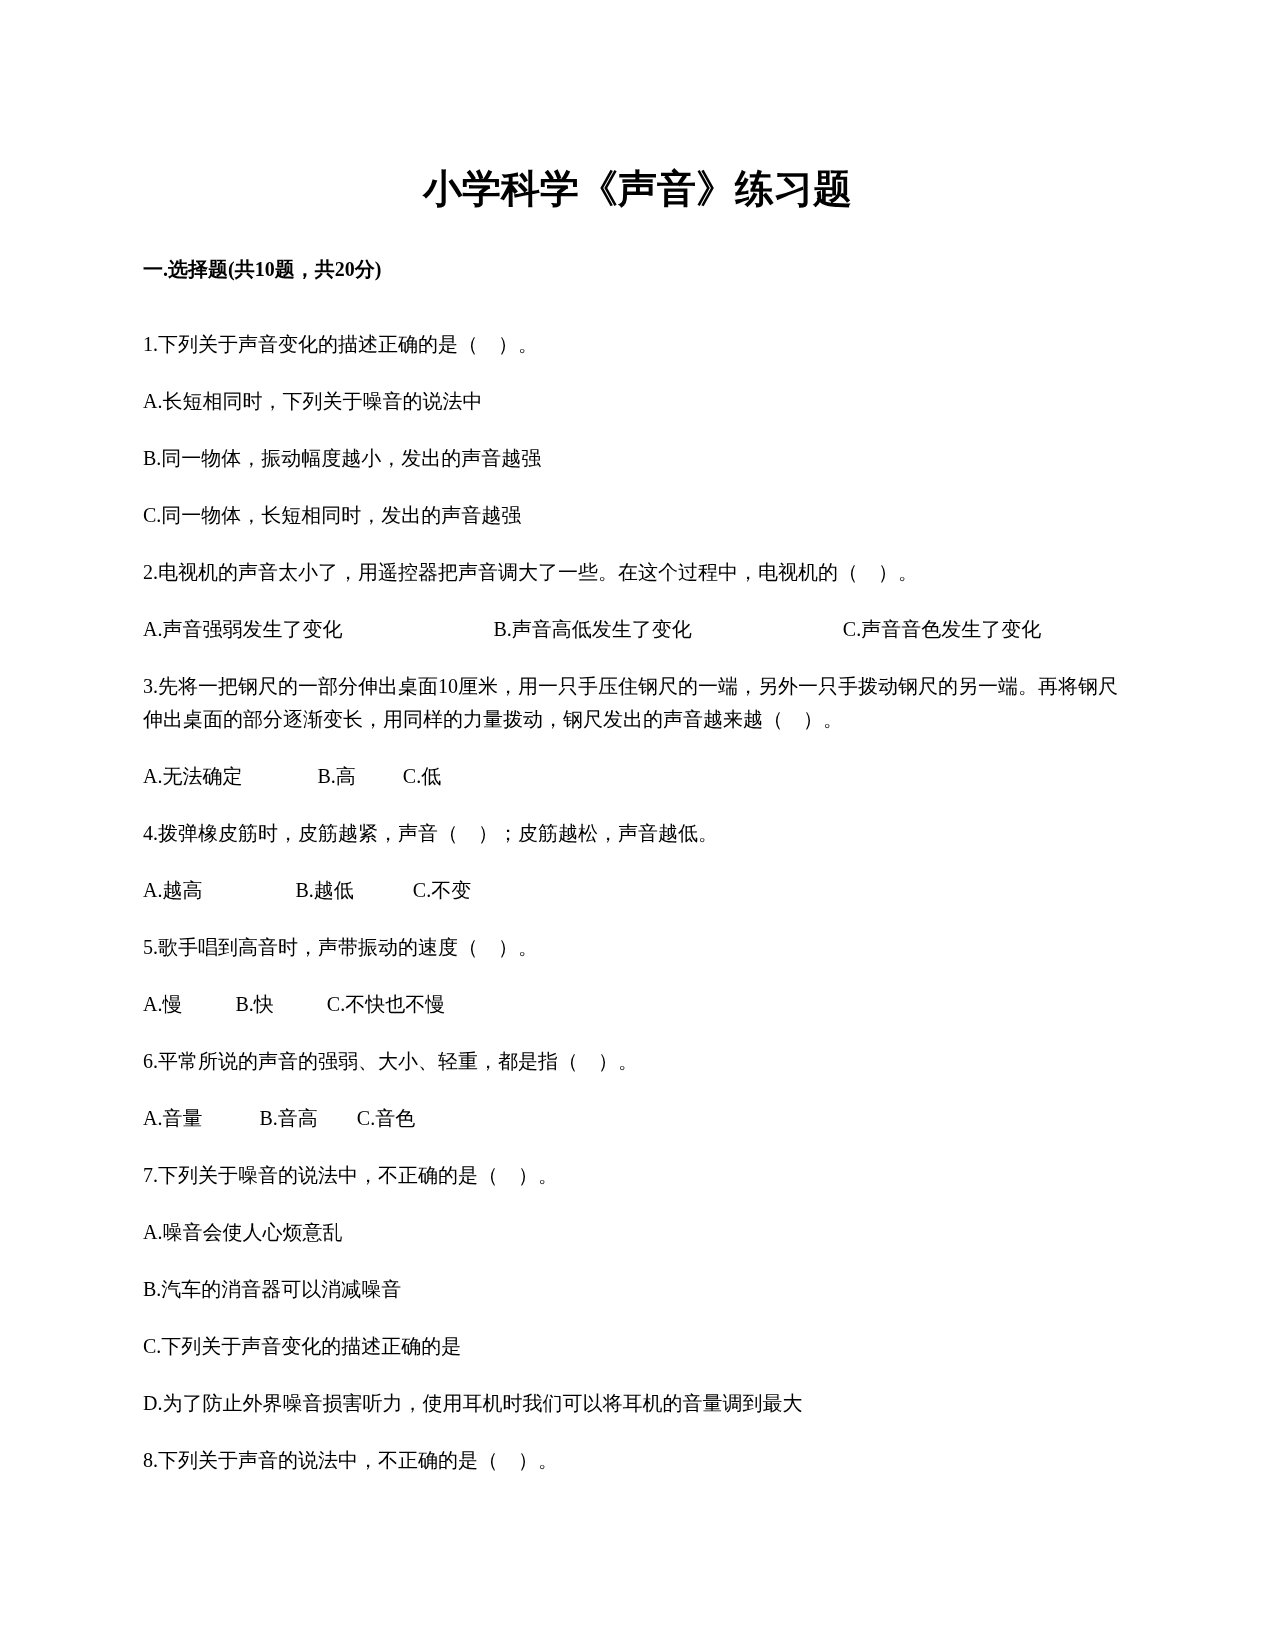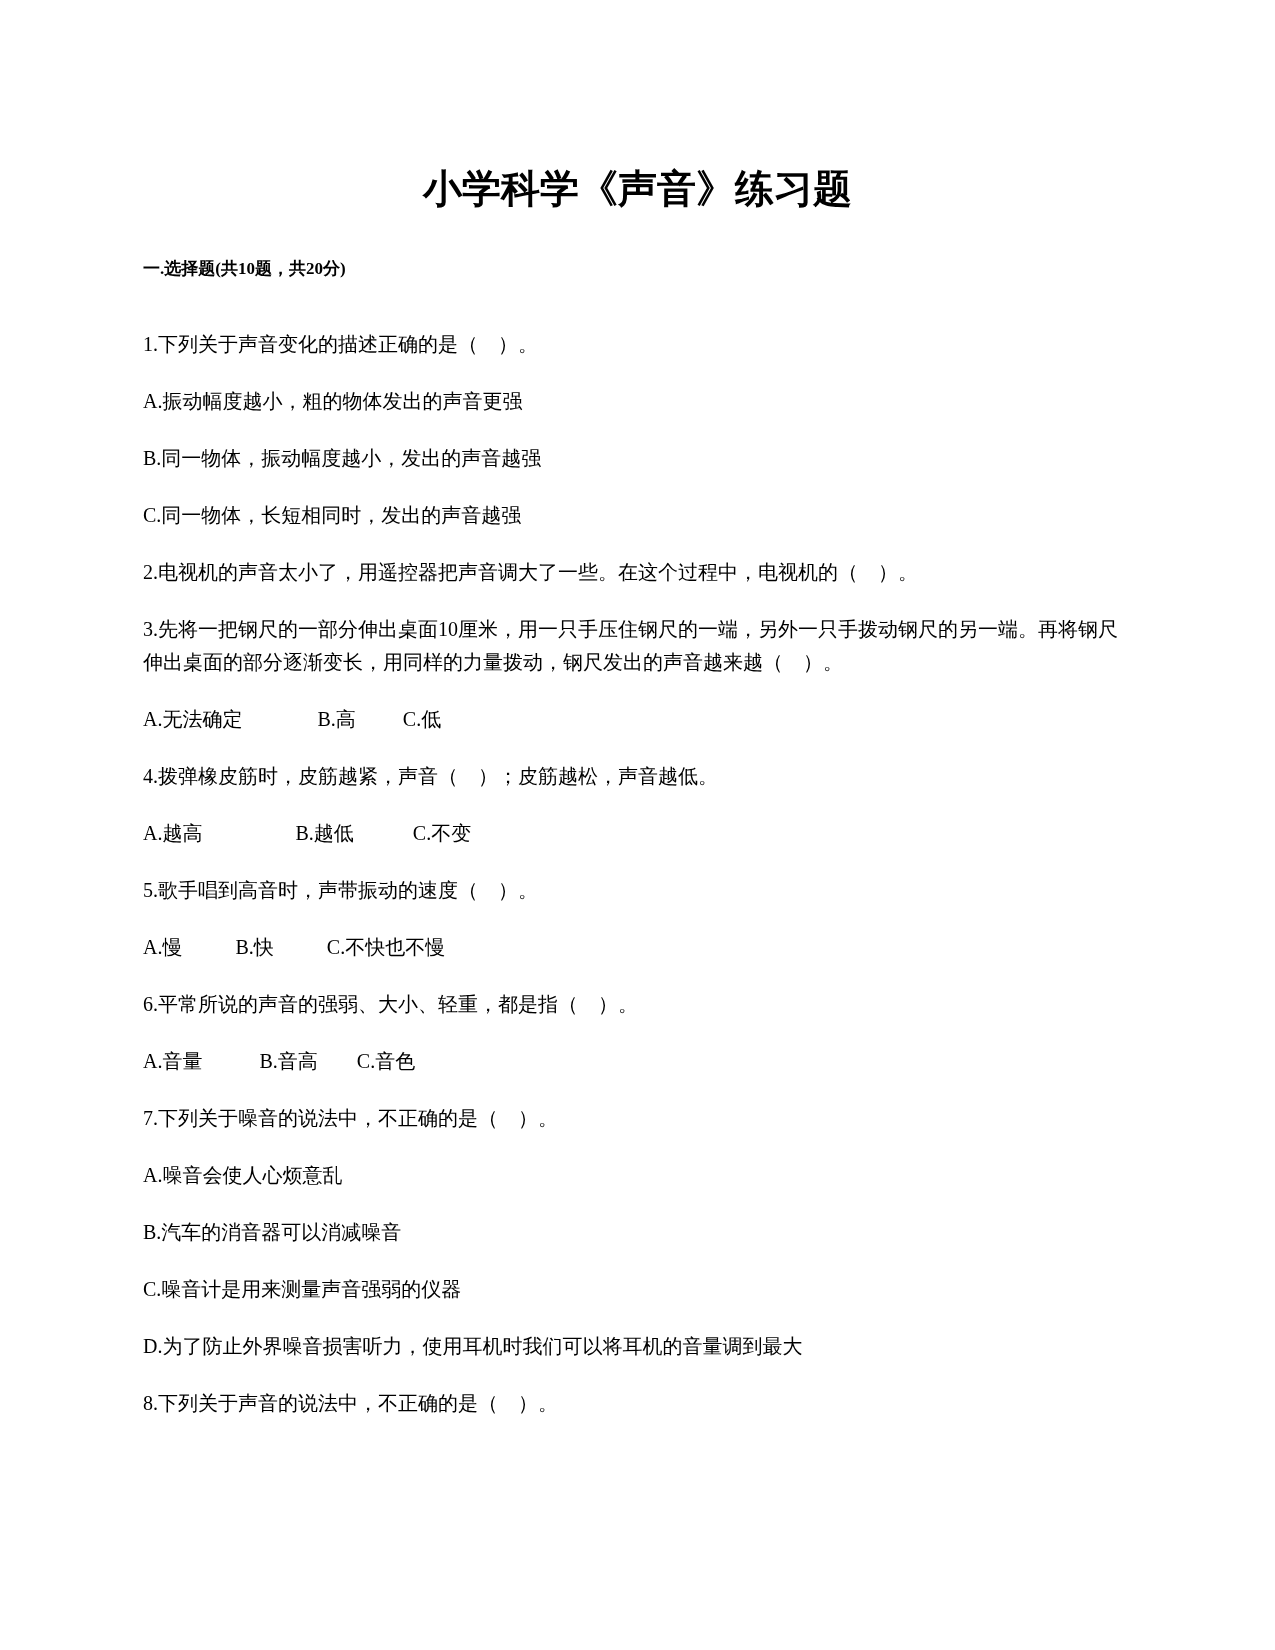--- a/index.html
+++ b/index.html
@@ -22,21 +22,21 @@
   .doc-title {
     margin: 0;
     font-size: 39px;
     line-height: 46px;
     font-weight: bold;
     text-align: center;
     letter-spacing: 0px;
   }
   .section-header {
     margin: 42px 0 44px 0;
-    font-size: 17px;
+    font-size: 20px;
     line-height: 30px;
     font-weight: bold;
   }
   .para {
     margin: 0 0 24px 0;
     font-size: 20px;
     line-height: 33px;
     font-weight: normal;
   }
   .opt { display: inline-block; }
@@ -55,25 +55,30 @@
 </head>
 <body>
 
 <div class="page">
 
   <h1 class="doc-title">小学科学《声音》练习题</h1>
 
   <h2 class="section-header">一.选择题(共10题，共20分)</h2>
 
   <p class="para">1.下列关于声音变化的描述正确的是（　）。</p>
-  <p class="para">A.振动幅度越小，粗的物体发出的声音更强</p>
+  <p class="para">A.长短相同时，下列关于噪音的说法中</p>
   <p class="para">B.同一物体，振动幅度越小，发出的声音越强</p>
   <p class="para">C.同一物体，长短相同时，发出的声音越强</p>
 
   <p class="para">2.电视机的声音太小了，用遥控器把声音调大了一些。在这个过程中，电视机的（　）。</p>
+  <p class="para row-q2">
+    <span class="opt">A.声音强弱发生了变化</span>
+    <span class="opt">B.声音高低发生了变化</span>
+    <span class="opt">C.声音音色发生了变化</span>
+  </p>
 
   <p class="para">3.先将一把钢尺的一部分伸出桌面10厘米，用一只手压住钢尺的一端，另外一只手拨动钢尺的另一端。再将钢尺伸出桌面的部分逐渐变长，用同样的力量拨动，钢尺发出的声音越来越（　）。</p>
   <p class="para row-q3">
     <span class="opt">A.无法确定</span>
     <span class="opt">B.高</span>
     <span class="opt">C.低</span>
   </p>
 
   <p class="para">4.拨弹橡皮筋时，皮筋越紧，声音（　）；皮筋越松，声音越低。</p>
   <p class="para row-q4">
@@ -92,18 +97,18 @@
   <p class="para">6.平常所说的声音的强弱、大小、轻重，都是指（　）。</p>
   <p class="para row-q6">
     <span class="opt">A.音量</span>
     <span class="opt">B.音高</span>
     <span class="opt">C.音色</span>
   </p>
 
   <p class="para">7.下列关于噪音的说法中，不正确的是（　）。</p>
   <p class="para">A.噪音会使人心烦意乱</p>
   <p class="para">B.汽车的消音器可以消减噪音</p>
-  <p class="para">C.噪音计是用来测量声音强弱的仪器</p>
+  <p class="para">C.下列关于声音变化的描述正确的是</p>
   <p class="para">D.为了防止外界噪音损害听力，使用耳机时我们可以将耳机的音量调到最大</p>
 
   <p class="para">8.下列关于声音的说法中，不正确的是（　）。</p>
 
 </div>
 
 </body></html>

